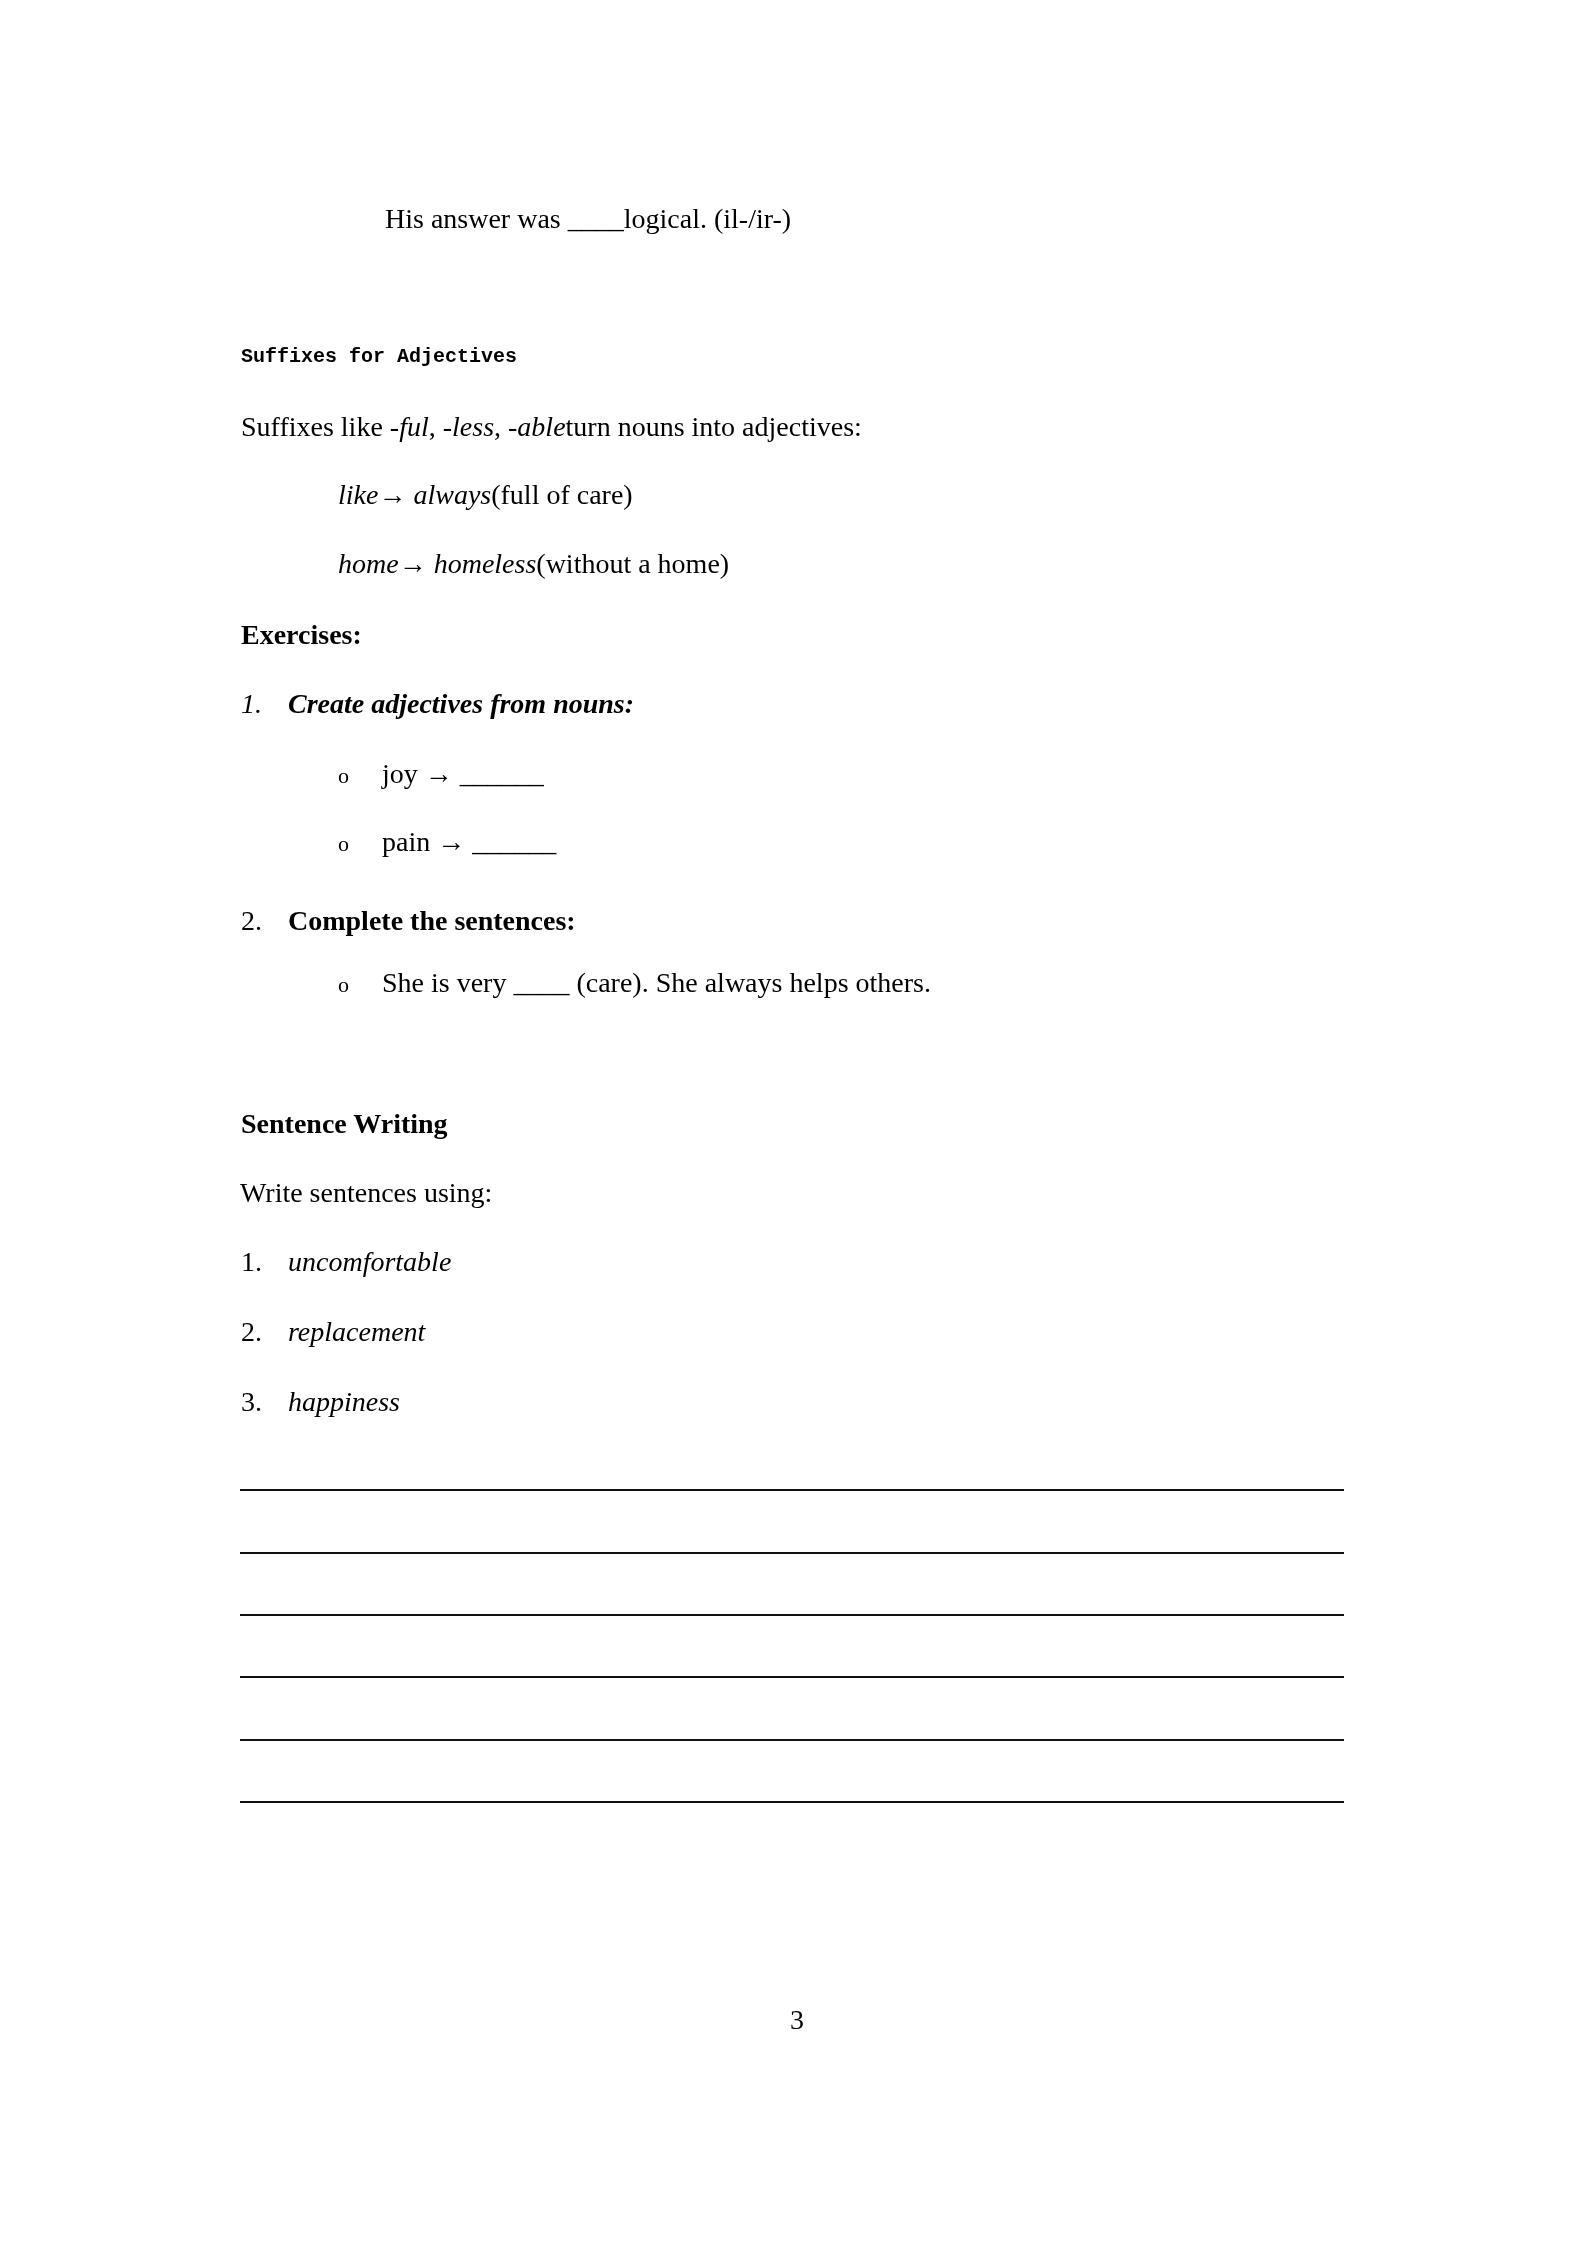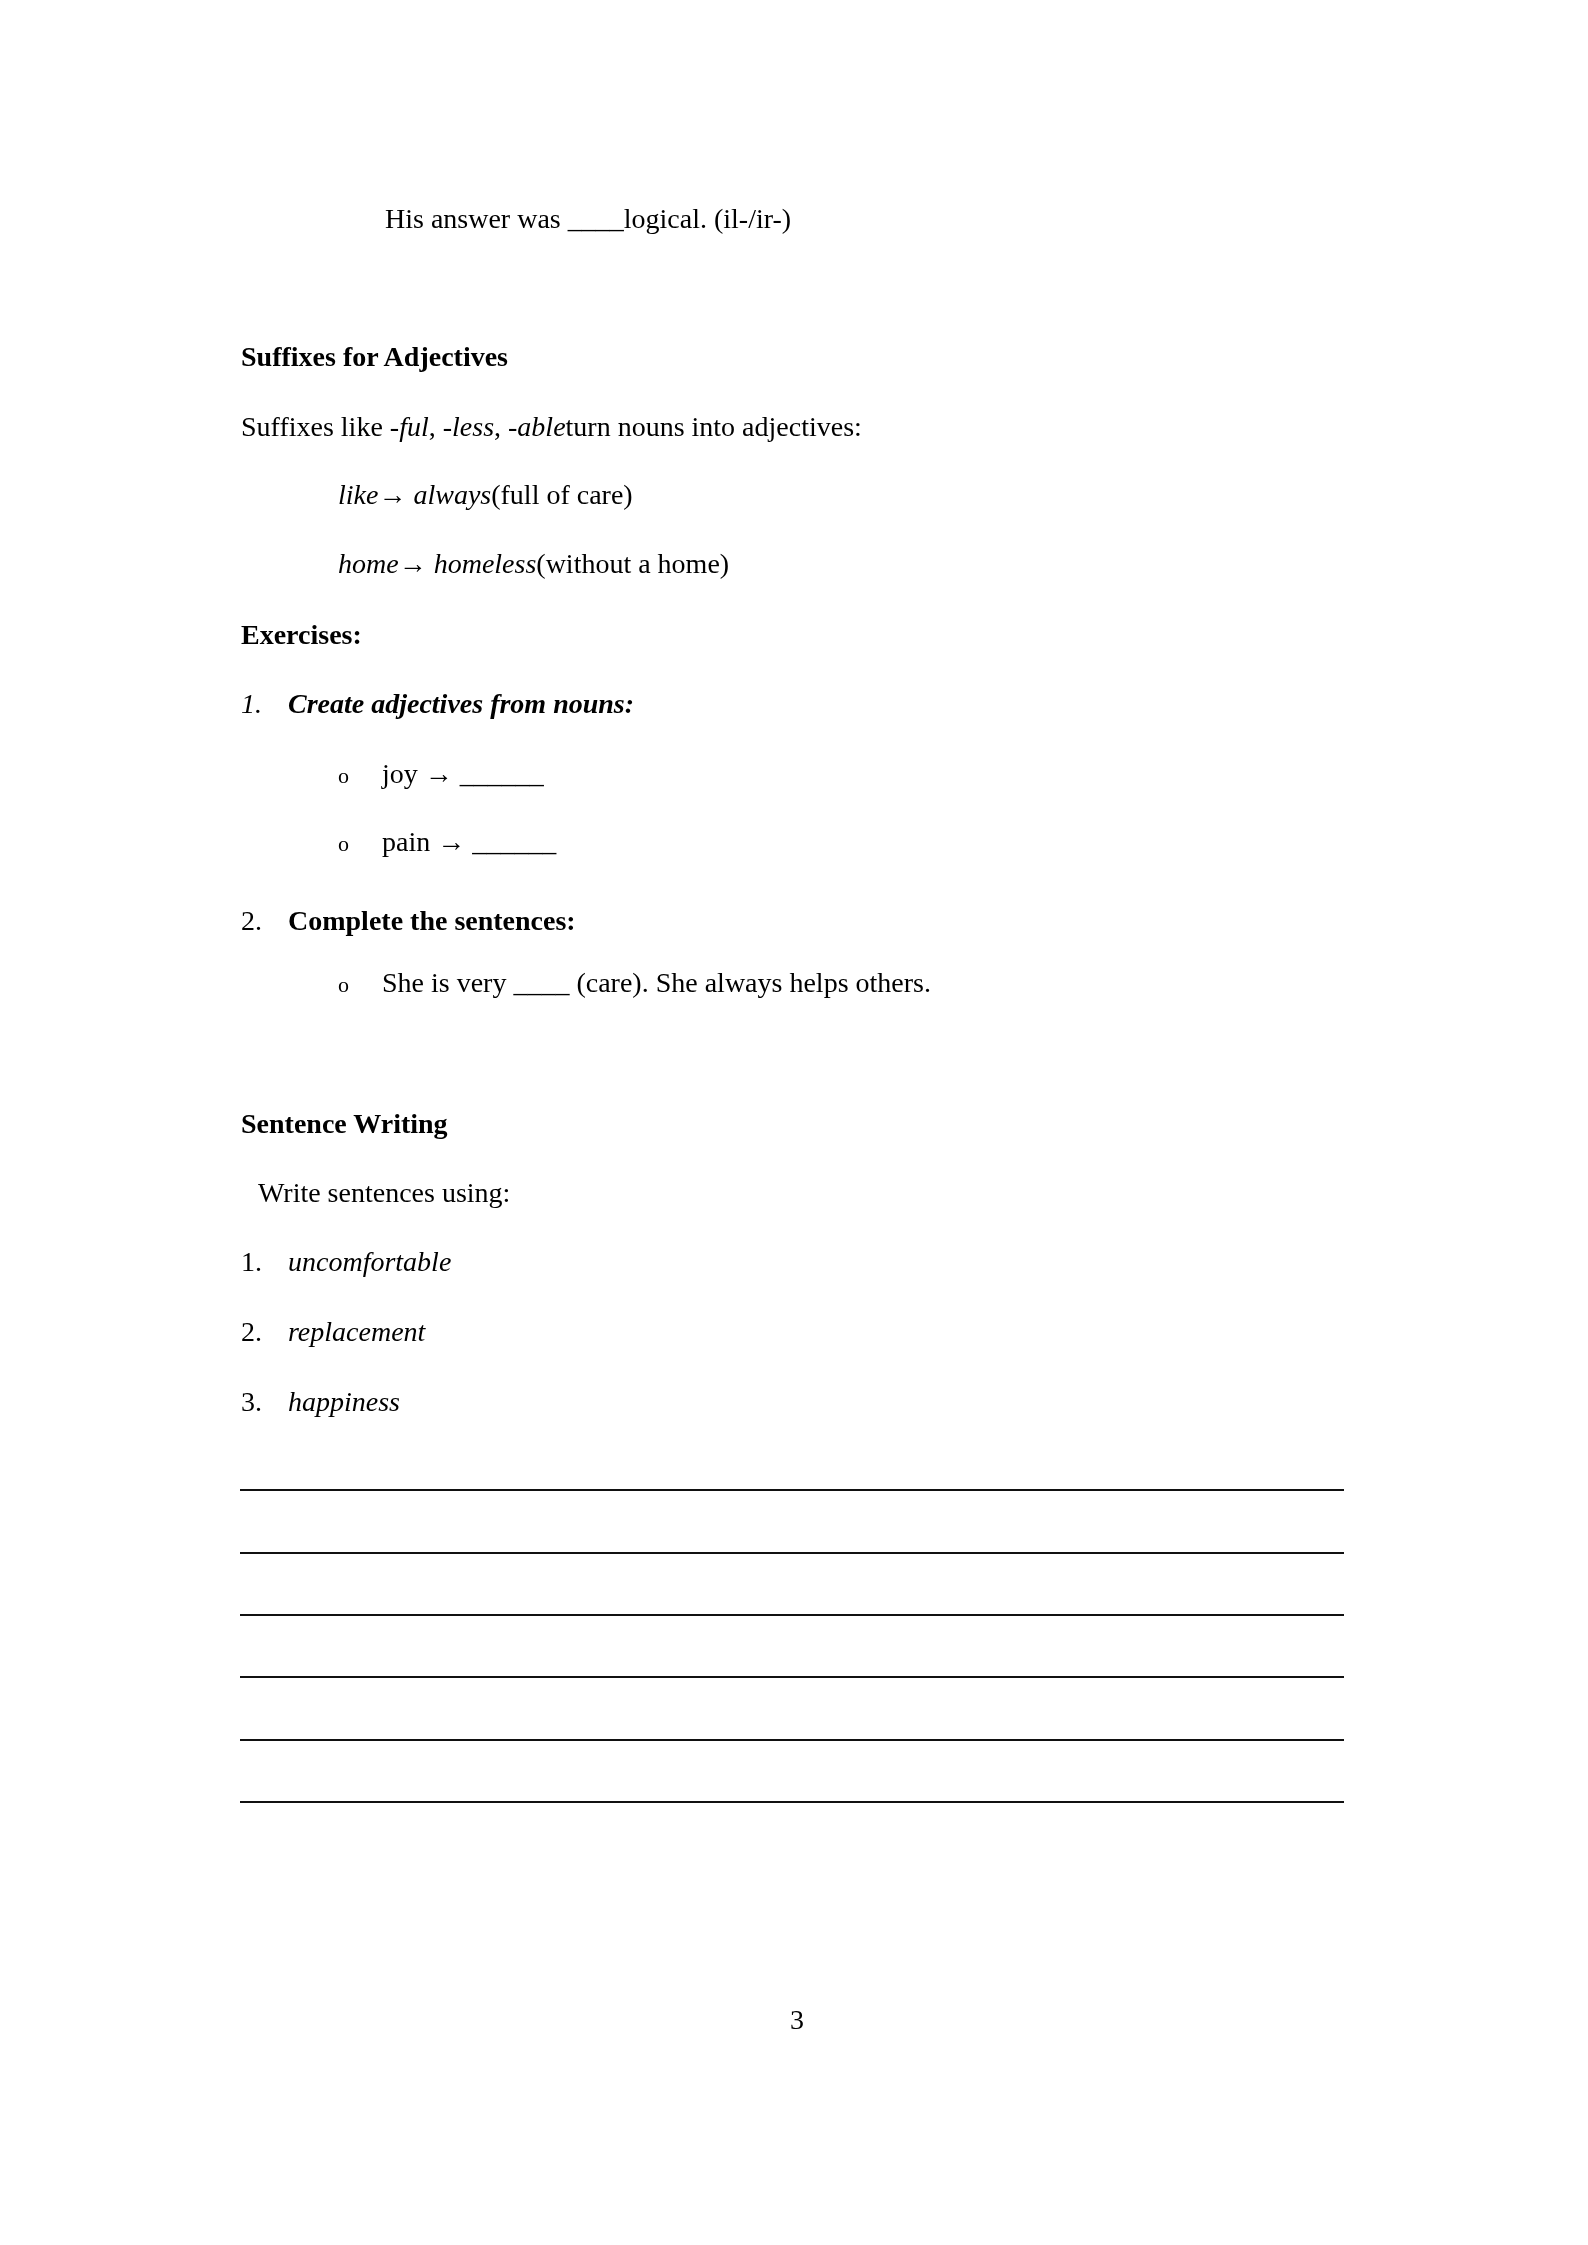--- a/index.html
+++ b/index.html
@@ -1,21 +1,21 @@
 <!DOCTYPE html>
 <html><head>
 <meta charset="utf-8">
 <style>
   html, body { margin:0; padding:0; background:#ffffff; }
   body { width:1588px; height:2245px; position:relative; overflow:hidden;
          font-family:"Liberation Serif", "DejaVu Serif", serif; color:#000; }
   .ln { position:absolute; font-size:28px; line-height:28px; white-space:pre; }
   .b { font-weight:bold; }
   .i { font-style:italic; }
-  .h { font-size:28px; font-weight:bold; }
+  .h { font-size:20px; font-weight:bold;font-family:Liberation Mono, monospace; }
   .rule { position:absolute; left:240px; width:1104px; height:0; border-top:2px solid #111; }
   .num { display:inline-block; width:47px; }
   .bul { display:inline-block; width:44px; font-size:22px; }
 </style>
 </head>
 <body>
 
 <div>
 
   <div class="ln" style="left:385px; top:205px;">His answer was ____logical. (il-/ir-)</div>
@@ -35,21 +35,21 @@
   <div class="ln" style="left:338px; top:760px;"><span class="bul">o</span><span>joy → ______</span></div>
 
   <div class="ln" style="left:338px; top:828px;"><span class="bul">o</span><span>pain → ______</span></div>
 
   <div class="ln" style="left:241px; top:899px;margin-top:8px;"><span class="num">2.</span><span class="b">Complete the sentences:</span></div>
 
   <div class="ln" style="left:338px; top:969px;"><span class="bul">o</span><span>She is very ____ (care). She always helps others.</span></div>
 
   <div class="ln b" style="left:241px; top:1110px;">Sentence Writing</div>
 
-  <div class="ln" style="left:258px; top:1179px;font-family:Liberation Serif, serif;">Write sentences using:</div>
+  <div class="ln" style="left:240px; top:1179px;font-family:Liberation Serif, serif;">Write sentences using:</div>
 
   <div class="ln" style="left:241px; top:1248px;"><span class="num">1.</span><span class="i">uncomfortable</span></div>
 
   <div class="ln" style="left:241px; top:1318px;"><span class="num">2.</span><span class="i">replacement</span></div>
 
   <div class="ln" style="left:241px; top:1388px;"><span class="num">3.</span><span class="i">happiness</span></div>
 
   <div class="rule" style="top:1489px;"></div>
   <div class="rule" style="top:1552px;"></div>
   <div class="rule" style="top:1614px;"></div>

